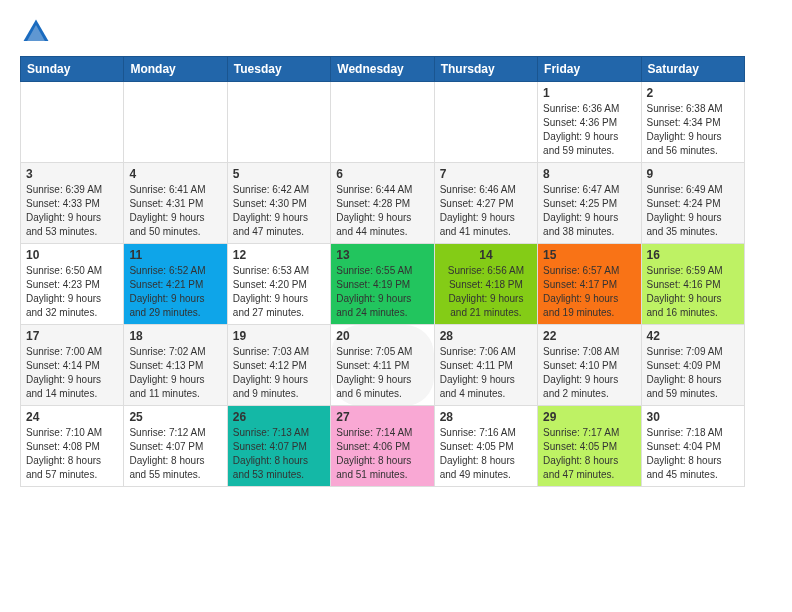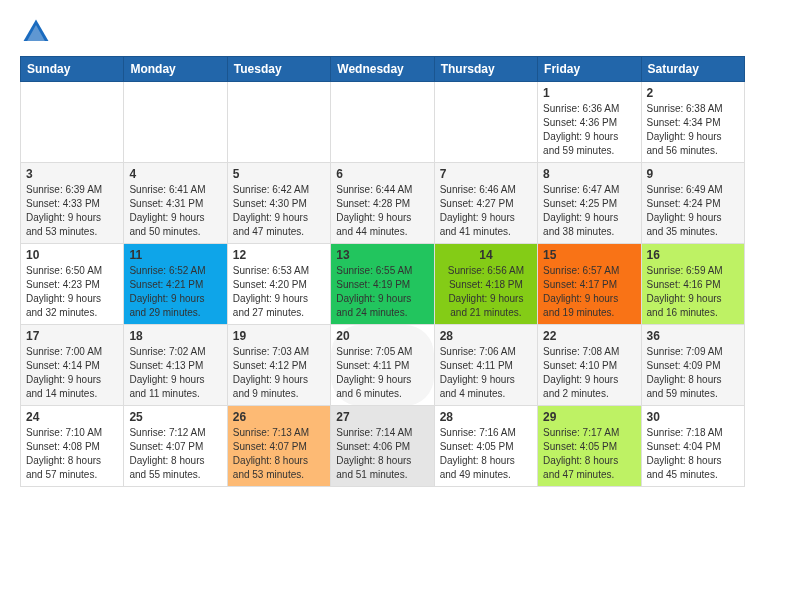--- a/index.html
+++ b/index.html
@@ -183,31 +183,31 @@
           <td style="background: rgb(245, 245, 245);"><span class="day-num">18</span>
 <span class="day-info">Sunrise: 7:02 AM<br>Sunset: 4:13 PM<br>Daylight: 9 hours and 11 minutes.</span></td>
           <td style="background: rgb(245, 245, 245);"><span class="day-num">19</span>
 <span class="day-info">Sunrise: 7:03 AM<br>Sunset: 4:12 PM<br>Daylight: 9 hours and 9 minutes.</span></td>
           <td style="background: rgb(245, 245, 245); border-radius: 29px;"><span class="day-num">20</span>
 <span class="day-info">Sunrise: 7:05 AM<br>Sunset: 4:11 PM<br>Daylight: 9 hours and 6 minutes.</span></td>
           <td style="background: rgb(245, 245, 245);"><span class="day-num">28</span>
 <span class="day-info">Sunrise: 7:06 AM<br>Sunset: 4:11 PM<br>Daylight: 9 hours and 4 minutes.</span></td>
           <td style="background: rgb(245, 245, 245);"><span class="day-num">22</span>
 <span class="day-info">Sunrise: 7:08 AM<br>Sunset: 4:10 PM<br>Daylight: 9 hours and 2 minutes.</span></td>
-          <td style="background: rgb(245, 245, 245);"><span class="day-num">36</span>
+          <td style="background: rgb(245, 245, 245);"><span class="day-num">42</span>
 <span class="day-info">Sunrise: 7:09 AM<br>Sunset: 4:09 PM<br>Daylight: 8 hours and 59 minutes.</span></td>
         </tr>
         <tr>
           <td style="background: rgb(255, 255, 255);"><span class="day-num">24</span>
 <span class="day-info">Sunrise: 7:10 AM<br>Sunset: 4:08 PM<br>Daylight: 8 hours and 57 minutes.</span></td>
           <td style="background: rgb(255, 255, 255);"><span class="day-num">25</span>
 <span class="day-info">Sunrise: 7:12 AM<br>Sunset: 4:07 PM<br>Daylight: 8 hours and 55 minutes.</span></td>
-          <td style="background: #fdba74;"><span class="day-num">26</span>
+          <td style="background: #14b8a6;"><span class="day-num">26</span>
 <span class="day-info">Sunrise: 7:13 AM<br>Sunset: 4:07 PM<br>Daylight: 8 hours and 53 minutes.</span></td>
-          <td style="background: #e5e5e5; margin-left: 14px;"><span class="day-num">27</span>
+          <td style="background: #f9a8d4; margin-left: 14px;"><span class="day-num">27</span>
 <span class="day-info">Sunrise: 7:14 AM<br>Sunset: 4:06 PM<br>Daylight: 8 hours and 51 minutes.</span></td>
           <td style="background: rgb(255, 255, 255);"><span class="day-num">28</span>
 <span class="day-info">Sunrise: 7:16 AM<br>Sunset: 4:05 PM<br>Daylight: 8 hours and 49 minutes.</span></td>
           <td style="background: #bef264;"><span class="day-num">29</span>
 <span class="day-info">Sunrise: 7:17 AM<br>Sunset: 4:05 PM<br>Daylight: 8 hours and 47 minutes.</span></td>
           <td style="background: rgb(255, 255, 255);"><span class="day-num">30</span>
 <span class="day-info">Sunrise: 7:18 AM<br>Sunset: 4:04 PM<br>Daylight: 8 hours and 45 minutes.</span></td>
         </tr>
       </tbody>
   </table>

